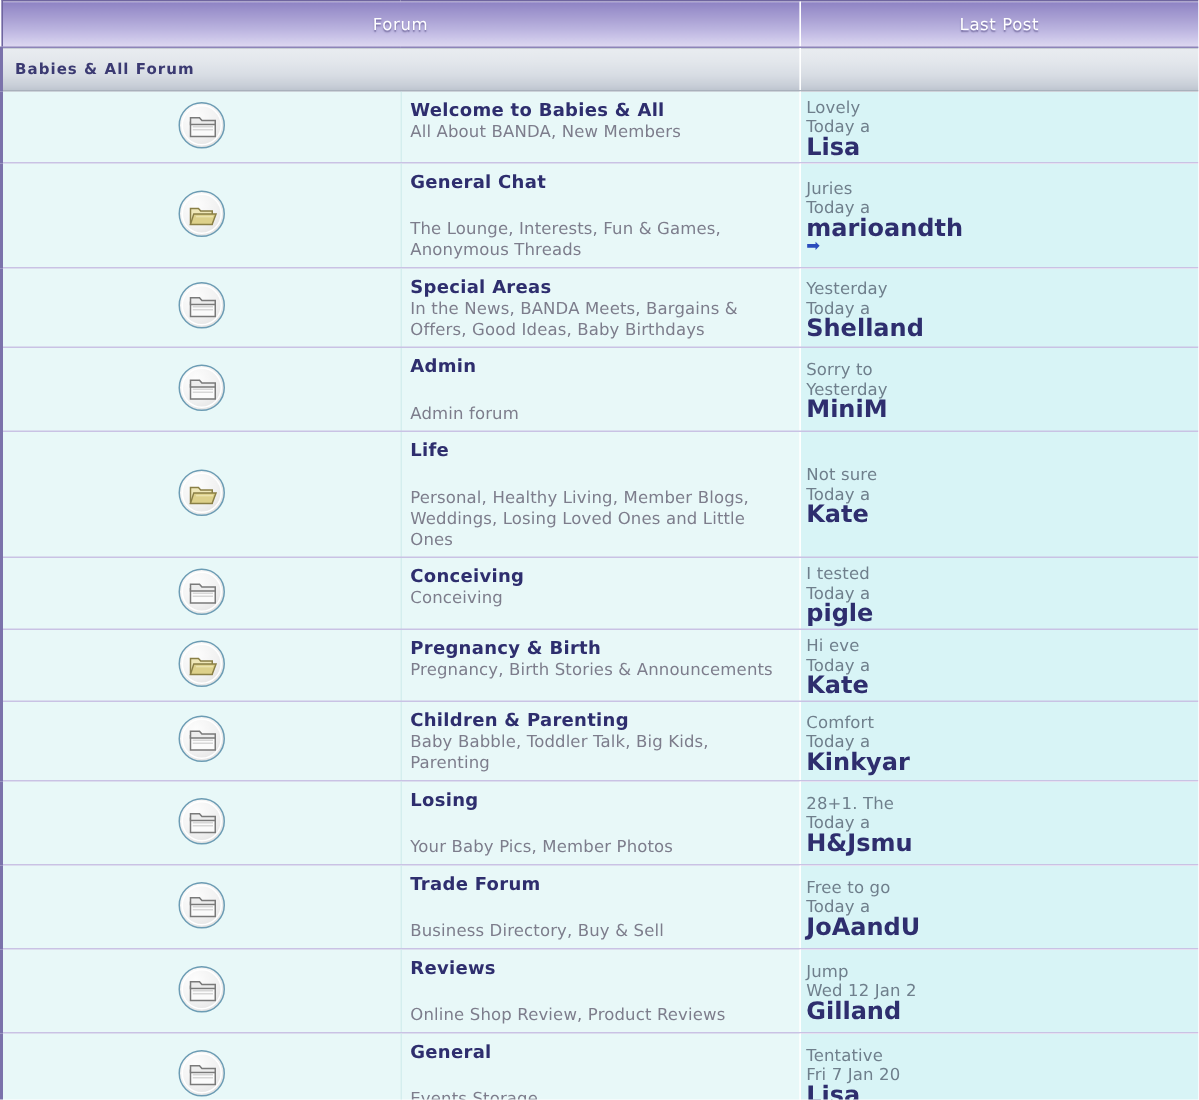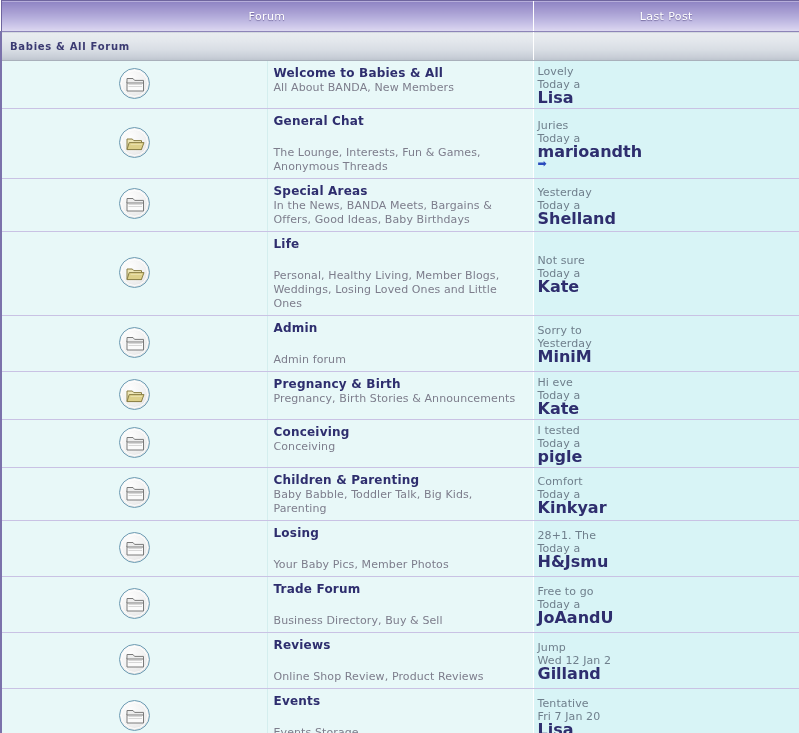--- a/index.html
+++ b/index.html
@@ -214,20 +214,36 @@
           <div class="forum-desc">In the News, BANDA Meets, Bargains &amp; Offers, Good Ideas, Baby Birthdays</div>
         </td>
         <td class="row-last">
           <div class="lp-line">Yesterday</div>
           <div class="lp-line">Today a</div>
           <div class="lp-user">Shelland</div>
         </td>
       </tr>
       <tr>
         <td class="row-icon"><span class="fico"><svg width="19" height="16" viewBox="0 0 19 16">
+              <path d="M1 4.5 L1 14 L17.5 14 L17.5 4.5 Z" fill="#fbfbfb" stroke="#7a7a7a" stroke-width="1"></path>
+              <path d="M1 4.5 L1 1.5 L7 1.5 L8.6 3.4 L17.5 3.4 L17.5 6 L1 6 Z" fill="#ededed" stroke="#7a7a7a" stroke-width="1"></path>
+              <path d="M2.5 7.5 L16 7.5 M2.5 9.5 L16 9.5" stroke="#d7d7d7" stroke-width="1"></path>
+            </svg></span></td>
+        <td class="row-main">
+          <div class="forum-title">Admin</div>
+          <div class="forum-desc pushed">Admin forum</div>
+        </td>
+        <td class="row-last">
+          <div class="lp-line">Sorry to</div>
+          <div class="lp-line">Yesterday</div>
+          <div class="lp-user">MiniM</div>
+        </td>
+      </tr>
+      <tr>
+        <td class="row-icon"><span class="fico"><svg width="19" height="16" viewBox="0 0 19 16">
               <path d="M1 3 L1 13.5 L15.5 13.5 L15.5 4.6 L7.8 4.6 L6.3 3 Z" fill="#efe7b8" stroke="#8a7f46" stroke-width="1"></path>
               <path d="M3.2 6.6 L18 6.6 L15.4 13.6 L1 13.6 Z" fill="#ddd08a" stroke="#8a7f46" stroke-width="1"></path>
               <path d="M4.6 8.4 L16 8.4" stroke="#efe7b8" stroke-width="1" opacity="0.8"></path>
             </svg></span></td>
         <td class="row-main">
           <div class="forum-title">Life</div>
           <div class="forum-desc pushed">Personal, Healthy Living, Member Blogs, Weddings, Losing Loved Ones and Little Ones</div>
         </td>
         <td class="row-last">
           <div class="lp-line">Not sure</div>
@@ -235,27 +251,27 @@
           <div class="lp-user">Kate</div>
         </td>
       </tr>
       <tr>
         <td class="row-icon"><span class="fico"><svg width="19" height="16" viewBox="0 0 19 16">
               <path d="M1 4.5 L1 14 L17.5 14 L17.5 4.5 Z" fill="#fbfbfb" stroke="#7a7a7a" stroke-width="1"></path>
               <path d="M1 4.5 L1 1.5 L7 1.5 L8.6 3.4 L17.5 3.4 L17.5 6 L1 6 Z" fill="#ededed" stroke="#7a7a7a" stroke-width="1"></path>
               <path d="M2.5 7.5 L16 7.5 M2.5 9.5 L16 9.5" stroke="#d7d7d7" stroke-width="1"></path>
             </svg></span></td>
         <td class="row-main">
-          <div class="forum-title">Admin</div>
-          <div class="forum-desc pushed">Admin forum</div>
-        </td>
-        <td class="row-last">
-          <div class="lp-line">Sorry to</div>
-          <div class="lp-line">Yesterday</div>
-          <div class="lp-user">MiniM</div>
+          <div class="forum-title">Conceiving</div>
+          <div class="forum-desc">Conceiving</div>
+        </td>
+        <td class="row-last">
+          <div class="lp-line">I tested</div>
+          <div class="lp-line">Today a</div>
+          <div class="lp-user">pigle</div>
         </td>
       </tr>
       <tr>
         <td class="row-icon"><span class="fico"><svg width="19" height="16" viewBox="0 0 19 16">
               <path d="M1 3 L1 13.5 L15.5 13.5 L15.5 4.6 L7.8 4.6 L6.3 3 Z" fill="#efe7b8" stroke="#8a7f46" stroke-width="1"></path>
               <path d="M3.2 6.6 L18 6.6 L15.4 13.6 L1 13.6 Z" fill="#ddd08a" stroke="#8a7f46" stroke-width="1"></path>
               <path d="M4.6 8.4 L16 8.4" stroke="#efe7b8" stroke-width="1" opacity="0.8"></path>
             </svg></span></td>
         <td class="row-main">
           <div class="forum-title">Pregnancy &amp; Birth</div>
@@ -267,36 +283,20 @@
           <div class="lp-user">Kate</div>
         </td>
       </tr>
       <tr>
         <td class="row-icon"><span class="fico"><svg width="19" height="16" viewBox="0 0 19 16">
               <path d="M1 4.5 L1 14 L17.5 14 L17.5 4.5 Z" fill="#fbfbfb" stroke="#7a7a7a" stroke-width="1"></path>
               <path d="M1 4.5 L1 1.5 L7 1.5 L8.6 3.4 L17.5 3.4 L17.5 6 L1 6 Z" fill="#ededed" stroke="#7a7a7a" stroke-width="1"></path>
               <path d="M2.5 7.5 L16 7.5 M2.5 9.5 L16 9.5" stroke="#d7d7d7" stroke-width="1"></path>
             </svg></span></td>
         <td class="row-main">
-          <div class="forum-title">Conceiving</div>
-          <div class="forum-desc">Conceiving</div>
-        </td>
-        <td class="row-last">
-          <div class="lp-line">I tested</div>
-          <div class="lp-line">Today a</div>
-          <div class="lp-user">pigle</div>
-        </td>
-      </tr>
-      <tr>
-        <td class="row-icon"><span class="fico"><svg width="19" height="16" viewBox="0 0 19 16">
-              <path d="M1 4.5 L1 14 L17.5 14 L17.5 4.5 Z" fill="#fbfbfb" stroke="#7a7a7a" stroke-width="1"></path>
-              <path d="M1 4.5 L1 1.5 L7 1.5 L8.6 3.4 L17.5 3.4 L17.5 6 L1 6 Z" fill="#ededed" stroke="#7a7a7a" stroke-width="1"></path>
-              <path d="M2.5 7.5 L16 7.5 M2.5 9.5 L16 9.5" stroke="#d7d7d7" stroke-width="1"></path>
-            </svg></span></td>
-        <td class="row-main">
           <div class="forum-title">Children &amp; Parenting</div>
           <div class="forum-desc">Baby Babble, Toddler Talk, Big Kids, Parenting</div>
         </td>
         <td class="row-last">
           <div class="lp-line">Comfort</div>
           <div class="lp-line">Today a</div>
           <div class="lp-user">Kinkyar</div>
         </td>
       </tr>
       <tr>
@@ -347,21 +347,21 @@
           <div class="lp-user">Gilland</div>
         </td>
       </tr>
       <tr>
         <td class="row-icon"><span class="fico"><svg width="19" height="16" viewBox="0 0 19 16">
               <path d="M1 4.5 L1 14 L17.5 14 L17.5 4.5 Z" fill="#fbfbfb" stroke="#7a7a7a" stroke-width="1"></path>
               <path d="M1 4.5 L1 1.5 L7 1.5 L8.6 3.4 L17.5 3.4 L17.5 6 L1 6 Z" fill="#ededed" stroke="#7a7a7a" stroke-width="1"></path>
               <path d="M2.5 7.5 L16 7.5 M2.5 9.5 L16 9.5" stroke="#d7d7d7" stroke-width="1"></path>
             </svg></span></td>
         <td class="row-main">
-          <div class="forum-title">Events</div>
+          <div class="forum-title">General</div>
           <div class="forum-desc pushed">Events Storage</div>
         </td>
         <td class="row-last">
           <div class="lp-line">Tentative</div>
           <div class="lp-line">Fri 7 Jan 20</div>
           <div class="lp-user">Lisa</div>
         </td>
       </tr>
     </tbody>
 </table>

